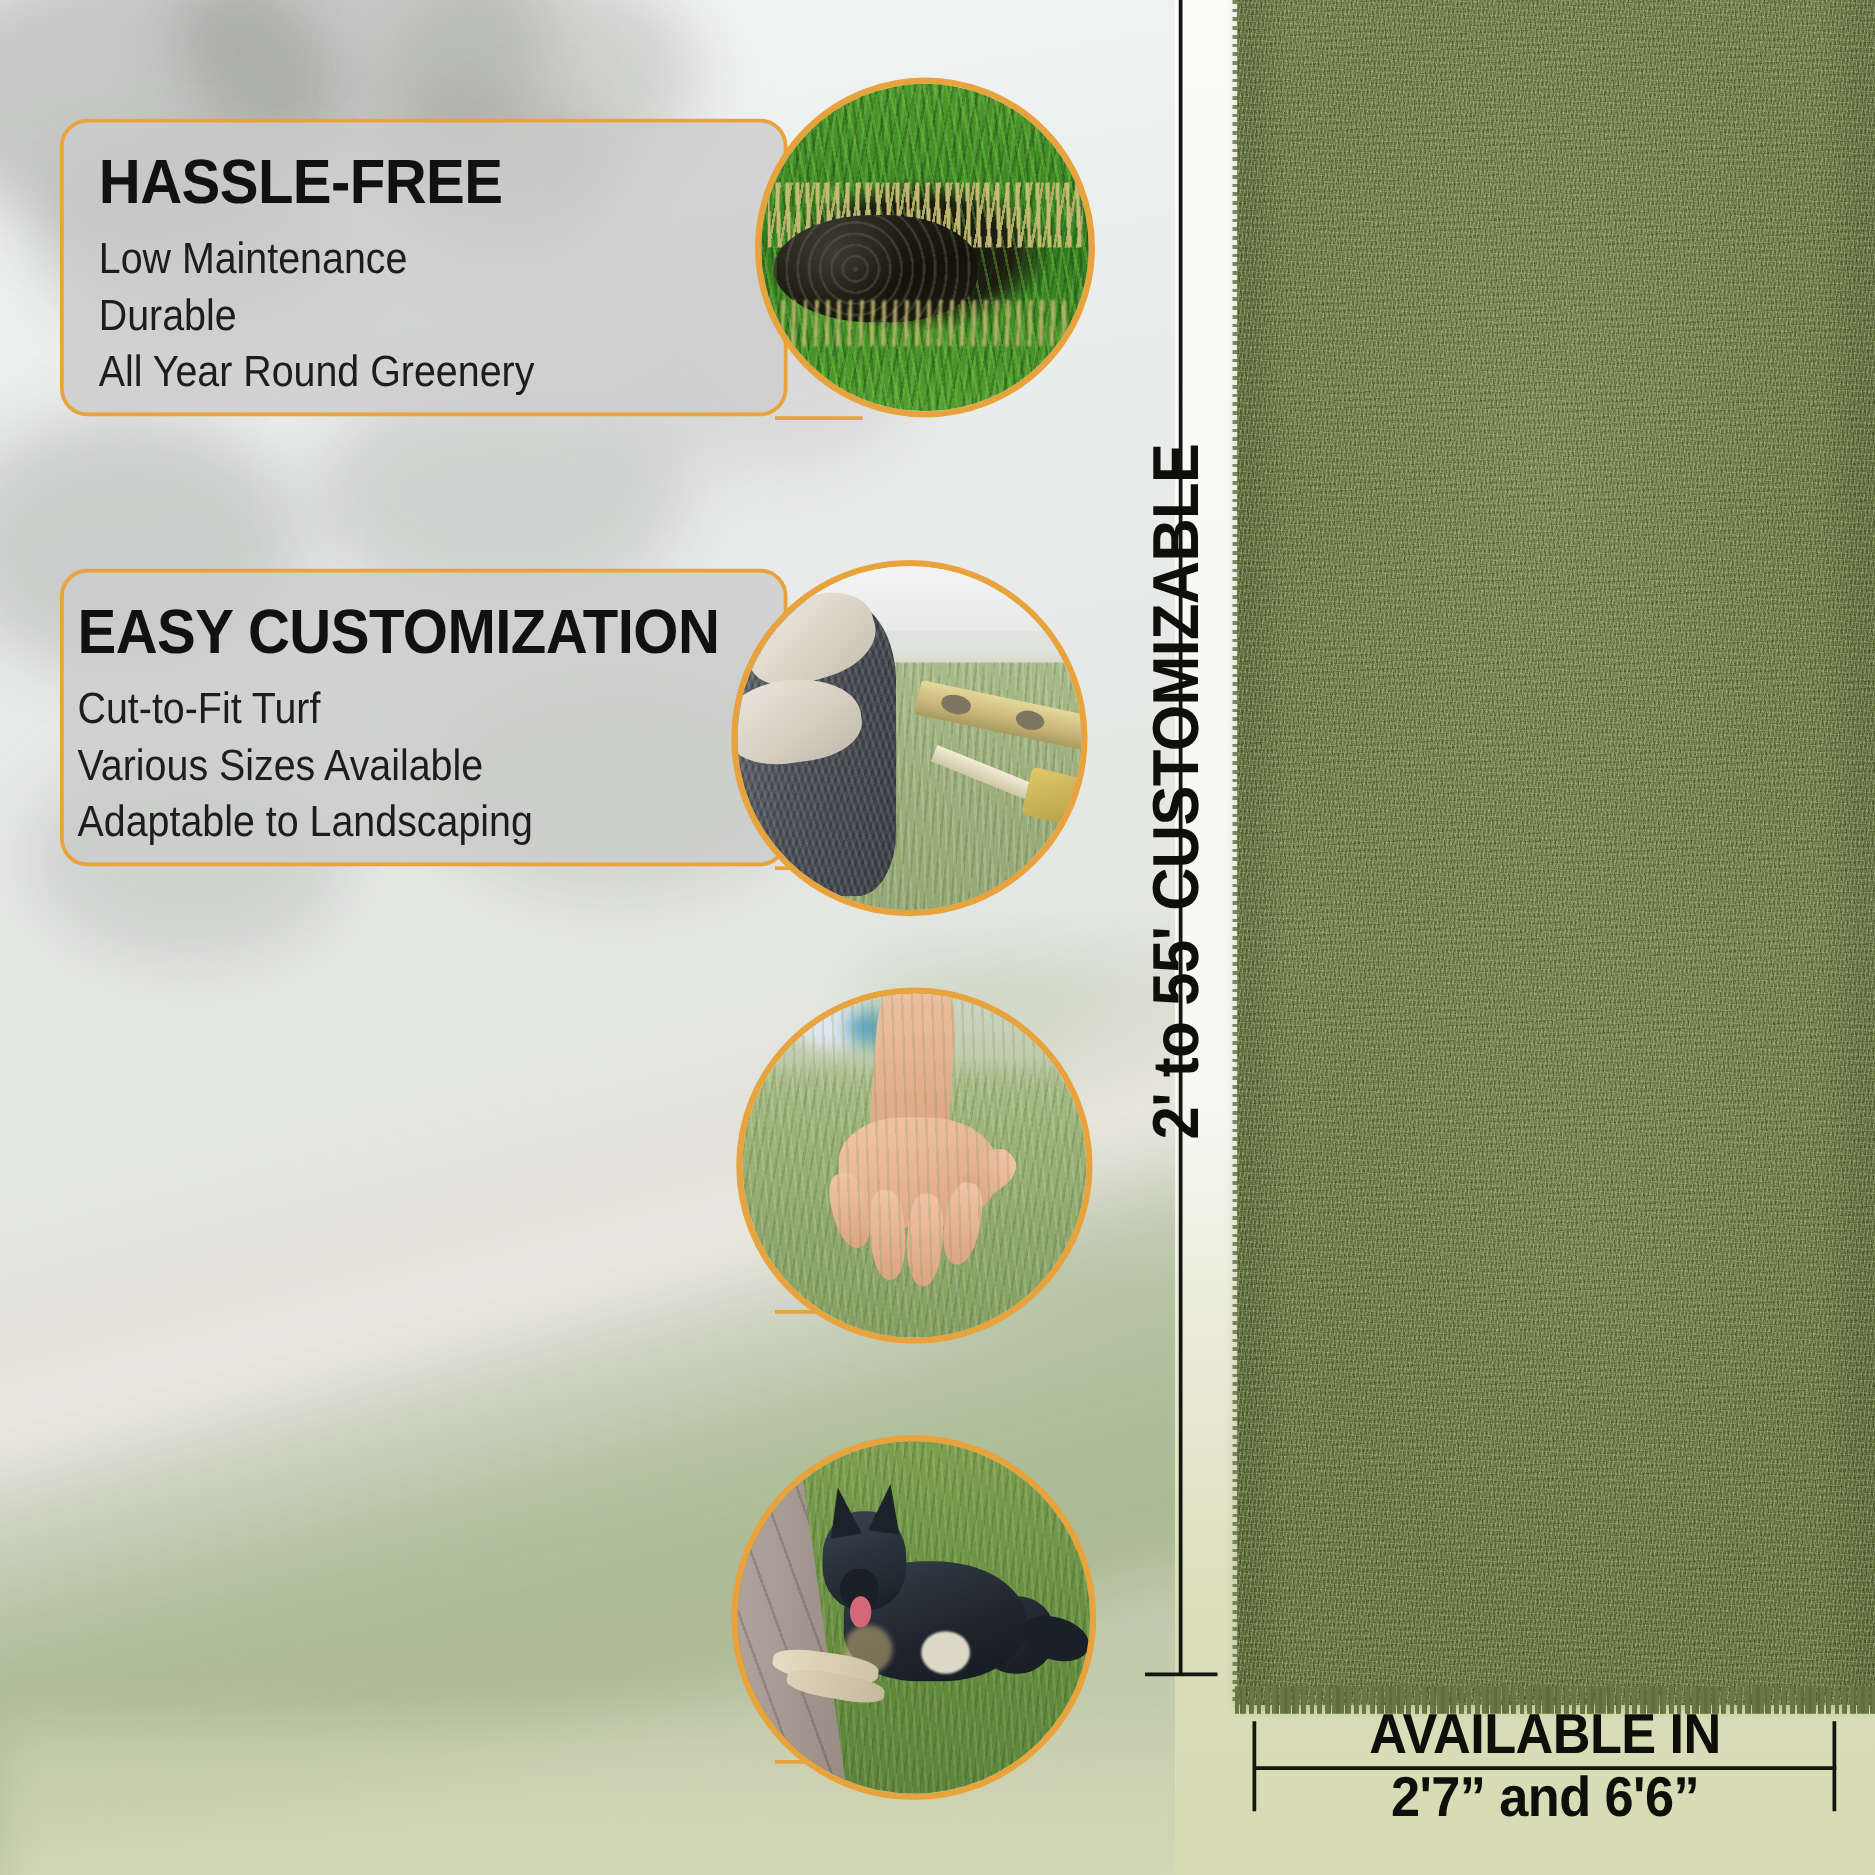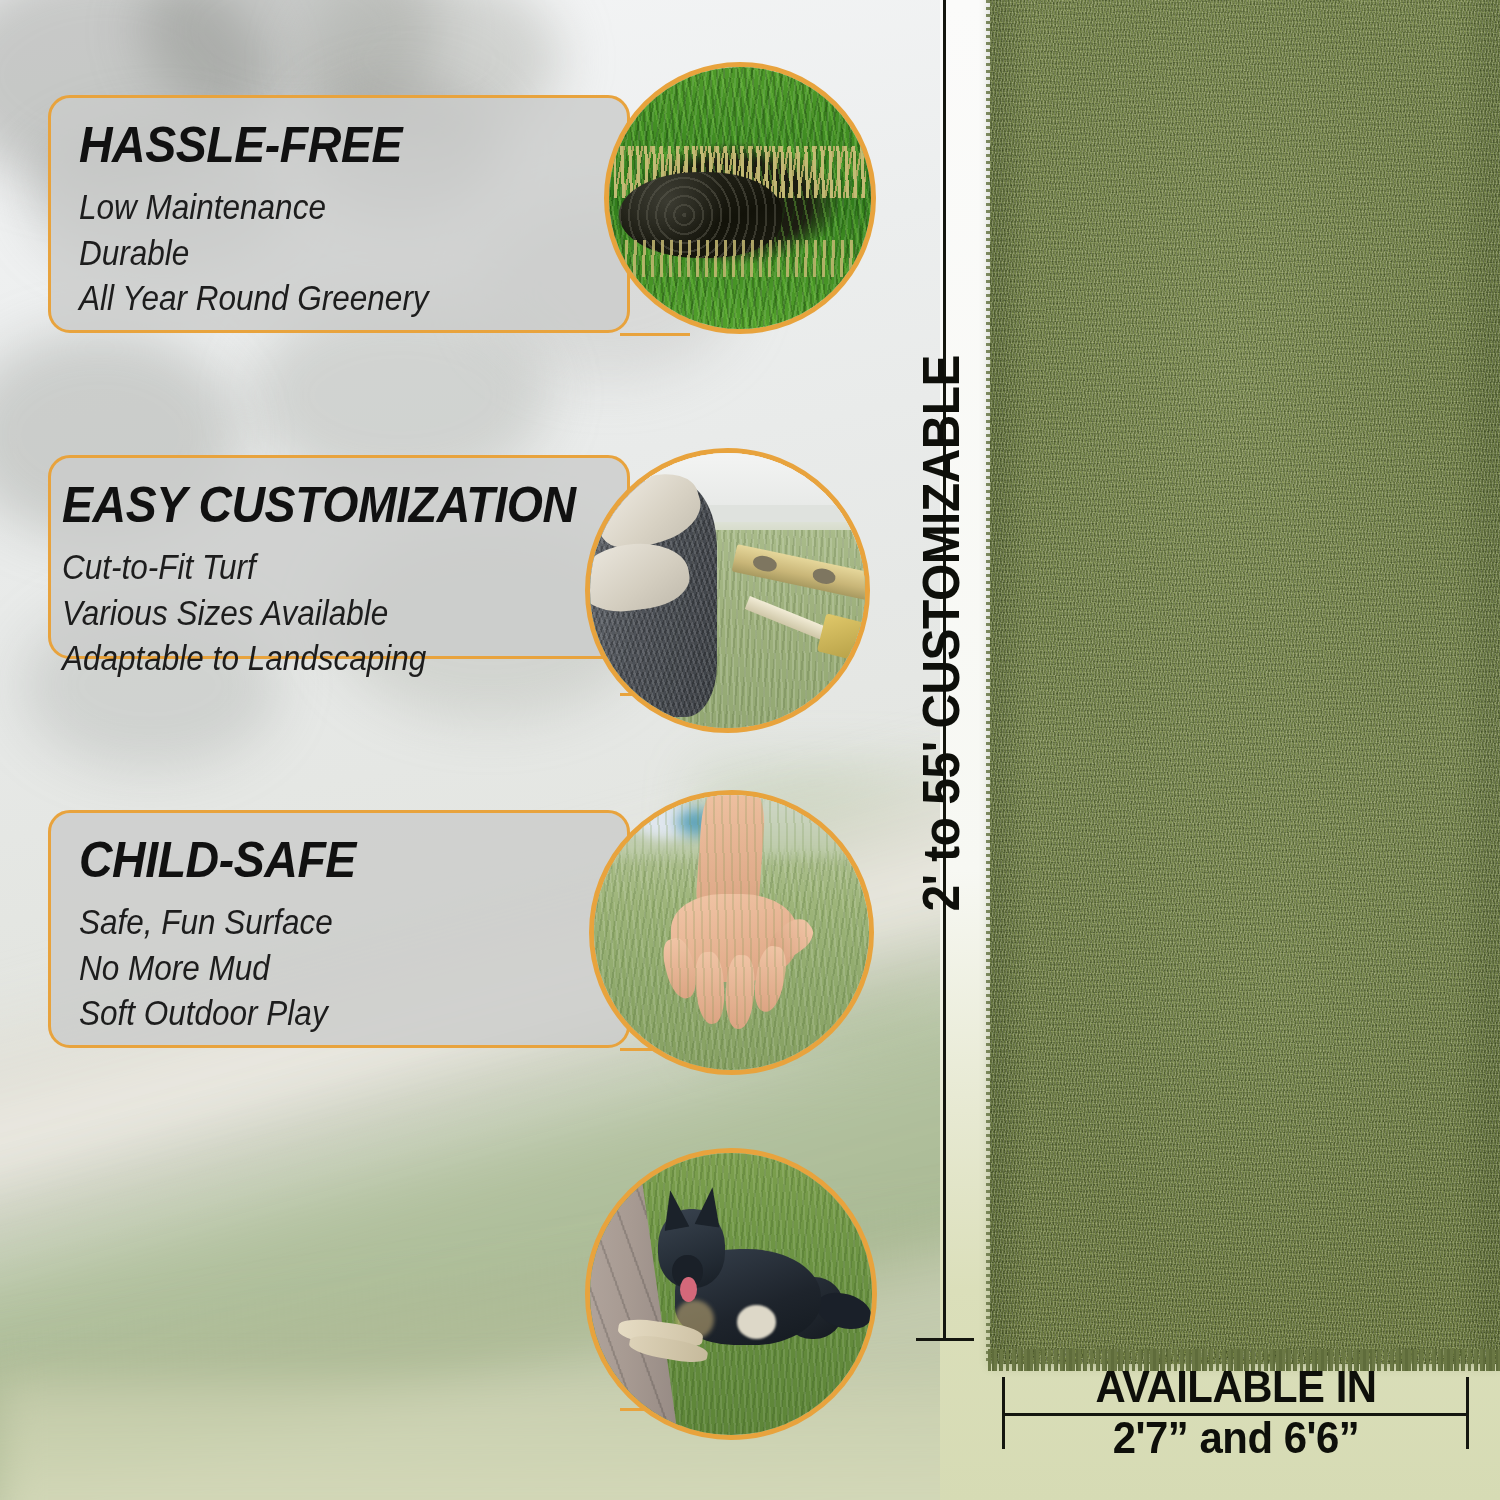--- a/index.html
+++ b/index.html
@@ -99,38 +99,38 @@
     position:absolute;left:1496px;top:0;width:8px;height:1365px;
     background:repeating-linear-gradient(180deg,#6a7745 0 3px, rgba(0,0,0,0) 3px 6px);
     opacity:.8;
   }
 
   
   .card{
     position:absolute;left:48px;width:582px;
     background:rgba(203,204,202,.80);
     border:3px solid #e8a33d;border-radius:22px;
-    box-sizing:border-box;padding:22px 0 22px 28px;font-style:italic;
+    box-sizing:border-box;padding:22px 0 22px 28px;
   }
   
   .connector{
     position:absolute;height:3px;background:#e8a33d;
   }
   .card .title{
     font-weight:bold;color:#111;letter-spacing:-0.5px;
     font-size:50px;line-height:1.0;margin:0 0 14px 0;
     transform:scaleX(.93);transform-origin:left center;white-space:nowrap;
   }
   .card .line{
     font-size:35px;line-height:1.30;color:#1d1d1d;
     transform:scaleX(.90);transform-origin:left center;white-space:nowrap;
   }
 
   #card-0{top:95px;height:238px;}
-  #card-1{top:455px;height:204px;padding-left:11px;}
+  #card-1{top:455px;height:238px;padding-left:11px;}
   #card-2{top:810px;height:238px;}
   #card-3{top:1168px;height:243px;}
 
   
   .circle{
     position:absolute;border-radius:50%;border:5px solid #e8a33d;
     box-sizing:border-box;overflow:hidden;
   }
   #circle-0{left:604px;top:62px;width:272px;height:272px;}
   #circle-1{left:585px;top:448px;width:285px;height:285px;}
@@ -357,26 +357,20 @@
 
   <div class="connector" style="left:620px;top:693px;width:60px;"></div>
   <div class="card" id="card-1">
     <div class="title">EASY CUSTOMIZATION</div>
     <div class="line">Cut-to-Fit Turf</div>
     <div class="line">Various Sizes Available</div>
     <div class="line">Adaptable to Landscaping</div>
   </div>
 
   <div class="connector" style="left:620px;top:1048px;width:60px;"></div>
-  <div class="card" id="card-2">
-    <div class="title">CHILD-SAFE</div>
-    <div class="line">Safe, Fun Surface</div>
-    <div class="line">No More Mud</div>
-    <div class="line">Soft Outdoor Play</div>
-  </div>
 
   <div class="connector" style="left:620px;top:1408px;width:60px;"></div>
 
   <div class="circle" id="circle-0">
     <div class="cimg p1">
       <div class="p1-blades"></div>
       <div class="p1-tan"></div>
       <div class="p1-back"></div>
       <div class="p1-tan2"></div>
     </div>

